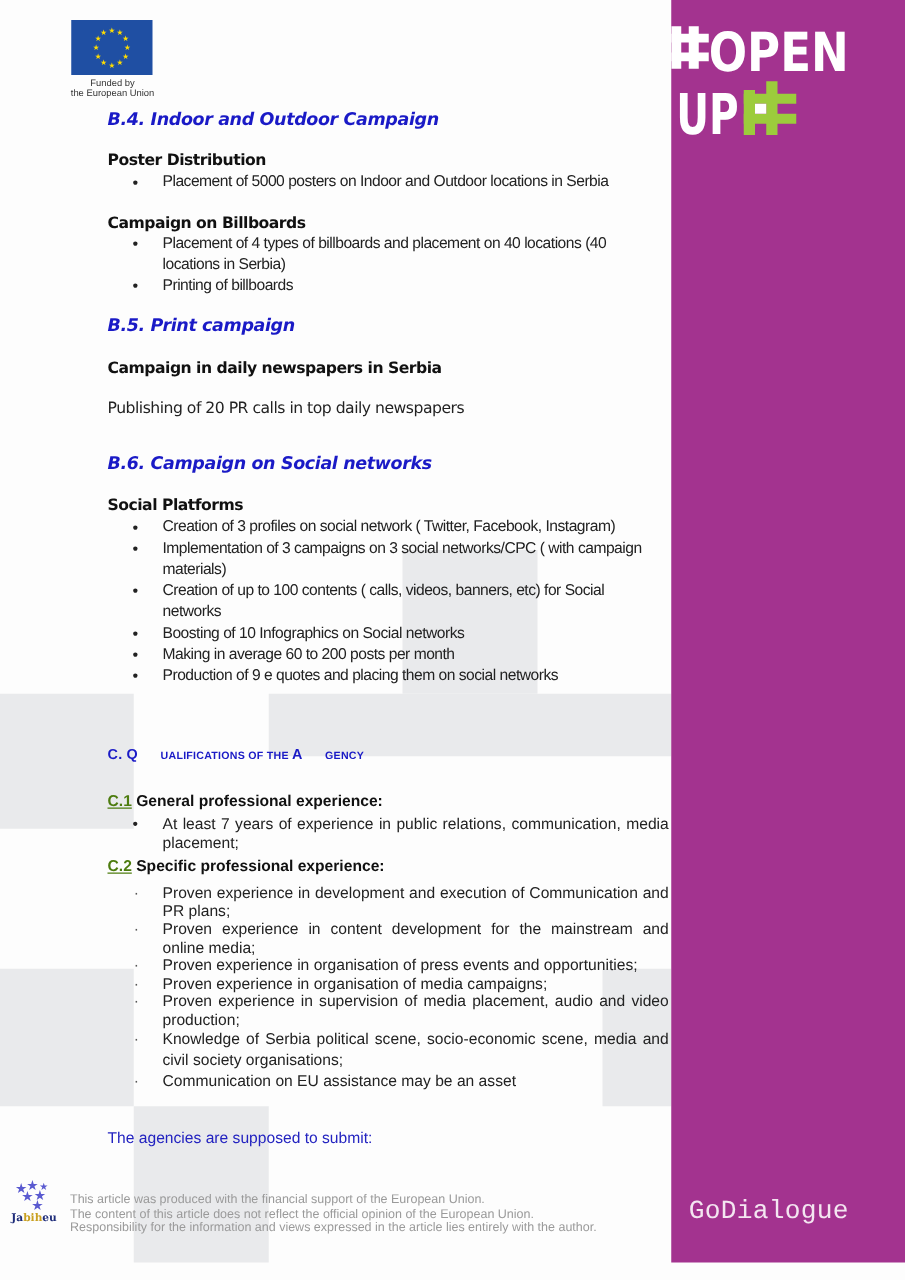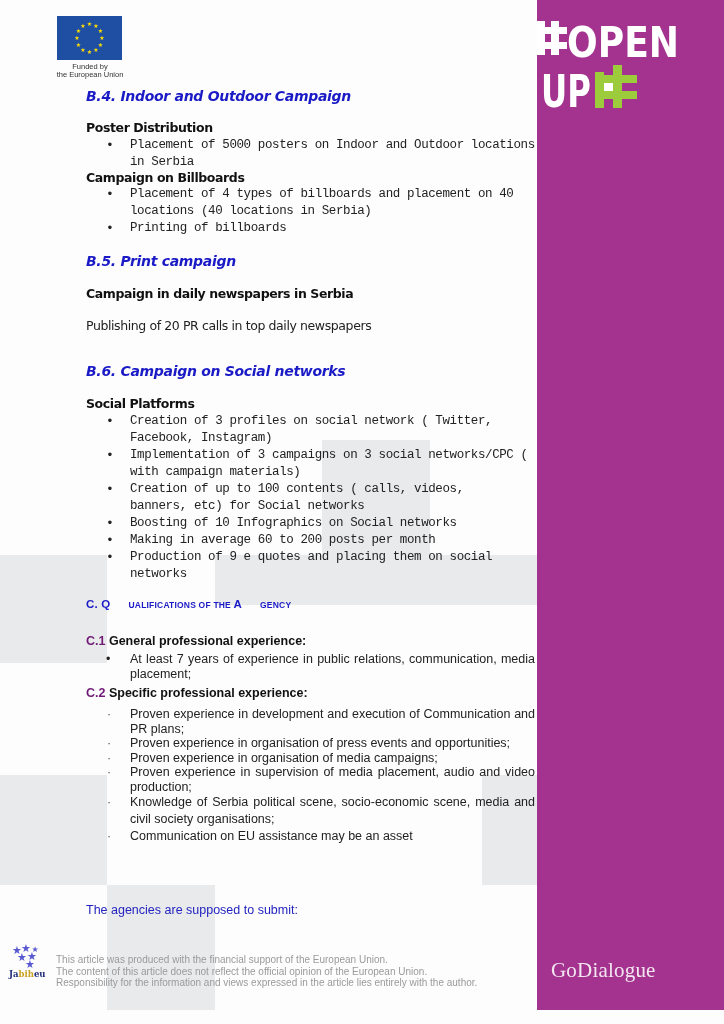--- a/index.html
+++ b/index.html
@@ -13,38 +13,38 @@
   .bg-block { position: absolute; background: #e9eaec; }
   .sidebar {
     position: absolute; left: 537px; top: 0; width: 187px; height: 1010px;
     background: #a3338f;
   }
   .eu-logo { position: absolute; left: 57px; top: 16px; width: 65px; height: 44px; background: #1f4fa3; }
   .eu-funded { position: absolute; left: 40px; top: 63px; width: 100px; text-align: center; font-size: 7.5px; line-height: 8px; color: #333; }
   .sec-title { position: absolute; left: 86px; color: #1a1ac6; font-weight: bold; font-style: italic; font-size: 14px; font-family: "DejaVu Sans", sans-serif; letter-spacing: -0.3px; }
   .bold-h { position: absolute; left: 86px; font-weight: bold; font-size: 12.5px; font-family: "DejaVu Sans", sans-serif; letter-spacing: -0.4px; color: #111; }
   .plain { position: absolute; left: 86px; font-size: 12.5px; font-family: "DejaVu Sans", sans-serif; letter-spacing: -0.4px; color: #222; }
-  ul.cal { position: absolute; left: 86px; margin: 0; padding: 0; list-style: none; width: 450px; font-family: Liberation Mono, monospace; font-size: 12.5px; letter-spacing: -0.4px; color: #222; }
+  ul.cal { position: absolute; left: 86px; margin: 0; padding: 0; list-style: none; width: 450px; font-family: Liberation Sans, sans-serif; font-size: 12.5px; letter-spacing: -0.4px; color: #222; }
   ul.cal li { position: relative; padding-left: 44px; line-height: 17px; }
   ul.cal li::before { content: "\2022"; position: absolute; left: 20px; top: 0; font-size: 13px; }
 
   .c-title { position: absolute; left: 86px; top: 598px; color: #1a1ac6; font-weight: bold; font-size: 11px; letter-spacing: 0.2px; }
   .c-title .big { font-size: 11.5px; }
   .c-title .sc { font-size: 8.5px; padding-left: 18px; }
   .c-sub { position: absolute; left: 86px; font-weight: bold; font-size: 12.5px; color: #111; }
-  .c-sub .num { color: #701a75; }
+  .c-sub .num { color: #4d7c0f; text-decoration: underline; }
   ul.ar { position: absolute; left: 86px; margin: 0; padding: 0; list-style: none; width: 449px; font-size: 12.5px; color: #222; }
   ul.ar li { position: relative; padding-left: 44px; line-height: 14.5px; text-align: justify; }
   ul.ar.dot li::before { content: "\2022"; position: absolute; left: 20px; top: 0; }
   ul.ar.small li::before { content: "\00B7"; position: absolute; left: 21px; top: 0; color: #555; }
   .submit { position: absolute; left: 86px; top: 903px; font-size: 12.5px; color: #2323c0; }
 
   .footer-logo { position: absolute; left: 8px; top: 940px; width: 40px; height: 40px; }
   .footer-text { position: absolute; left: 56px; top: 954px; font-size: 10px; line-height: 11.5px; color: #9a9a9a; }
-  .godialogue { position: absolute; left: 551px; top: 958px; font-family: Liberation Serif, serif; font-size: 21px; color: #f4e6f1; letter-spacing: 0.2px; }
+  .godialogue { position: absolute; left: 551px; top: 958px; font-family: Liberation Mono, monospace; font-size: 21px; color: #f4e6f1; letter-spacing: 0.2px; }
   .openup { position: absolute; left: 537px; top: 15px; width: 150px; height: 100px; }
 </style>
 </head>
 <body>
 
 <div class="bg-block" style="left:0;top:555px;width:107px;height:108px;"></div>
 <div class="bg-block" style="left:215px;top:555px;width:322px;height:50px;"></div>
 <div class="bg-block" style="left:322px;top:440px;width:108px;height:115px;"></div>
 <div class="bg-block" style="left:0;top:775px;width:107px;height:110px;"></div>
 <div class="bg-block" style="left:482px;top:775px;width:55px;height:110px;"></div>
@@ -132,20 +132,21 @@
 <ul class="ar dot" style="top:652px;">
   <li>At least 7 years of experience in public relations, communication, media placement;</li>
 </ul>
 
 <div class="c-sub" style="top:686px;">
   <span class="num">C.2</span>
   <span>Specific professional experience:</span>
 </div>
 <ul class="ar small" style="top:707px;">
   <li>Proven experience in development and execution of Communication and PR plans;</li>
+  <li>Proven experience in content development for the mainstream and online media;</li>
   <li>Proven experience in organisation of press events and opportunities;</li>
   <li>Proven experience in organisation of media campaigns;</li>
   <li>Proven experience in supervision of media placement, audio and video production;</li>
   <li style="line-height:16.5px;">Knowledge of Serbia political scene, socio-economic scene, media and civil society organisations;</li>
   <li style="margin-top:2px;">Communication on EU assistance may be an asset</li>
 </ul>
 
 <div class="submit">The agencies are supposed to submit:</div>
 
 <div class="footer-logo">

